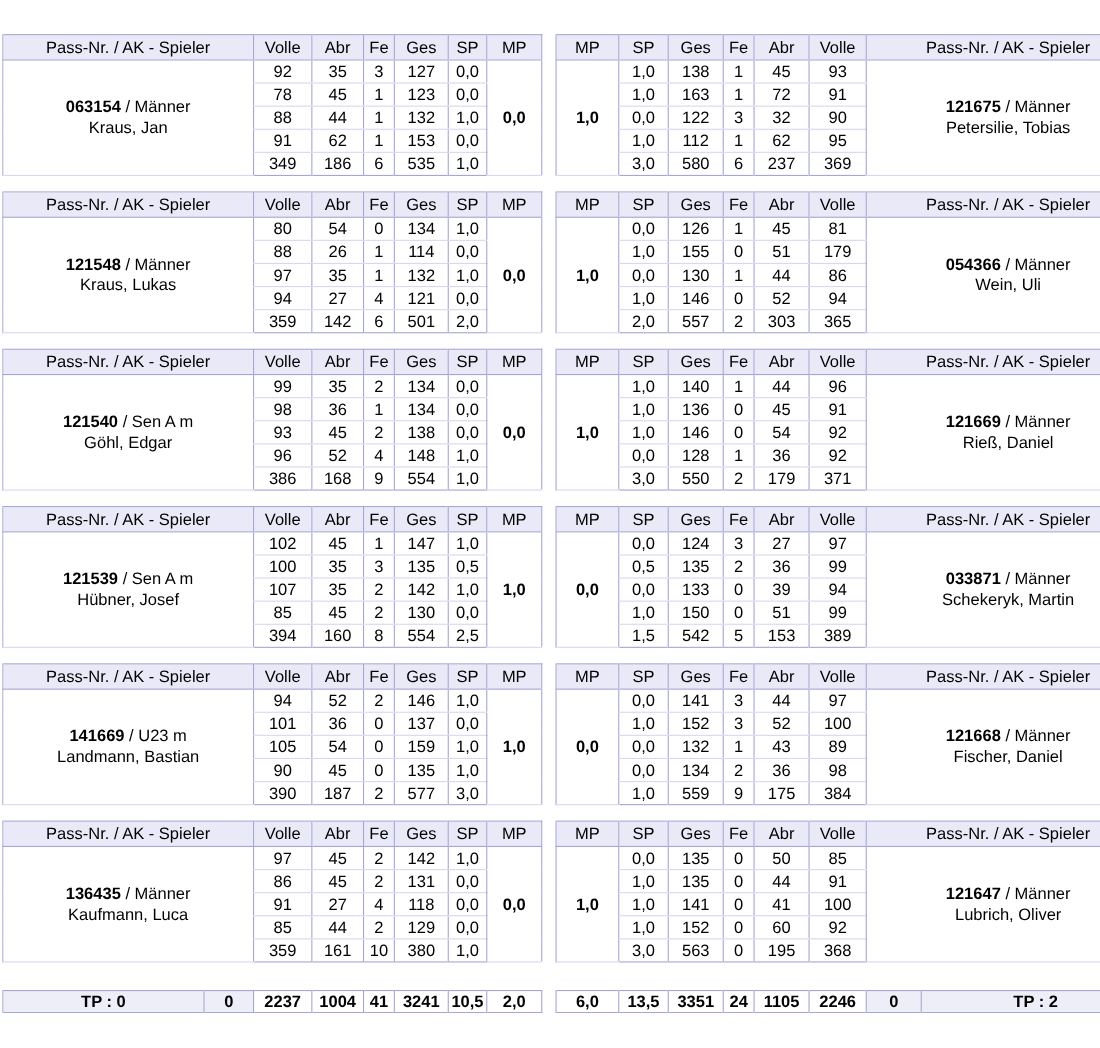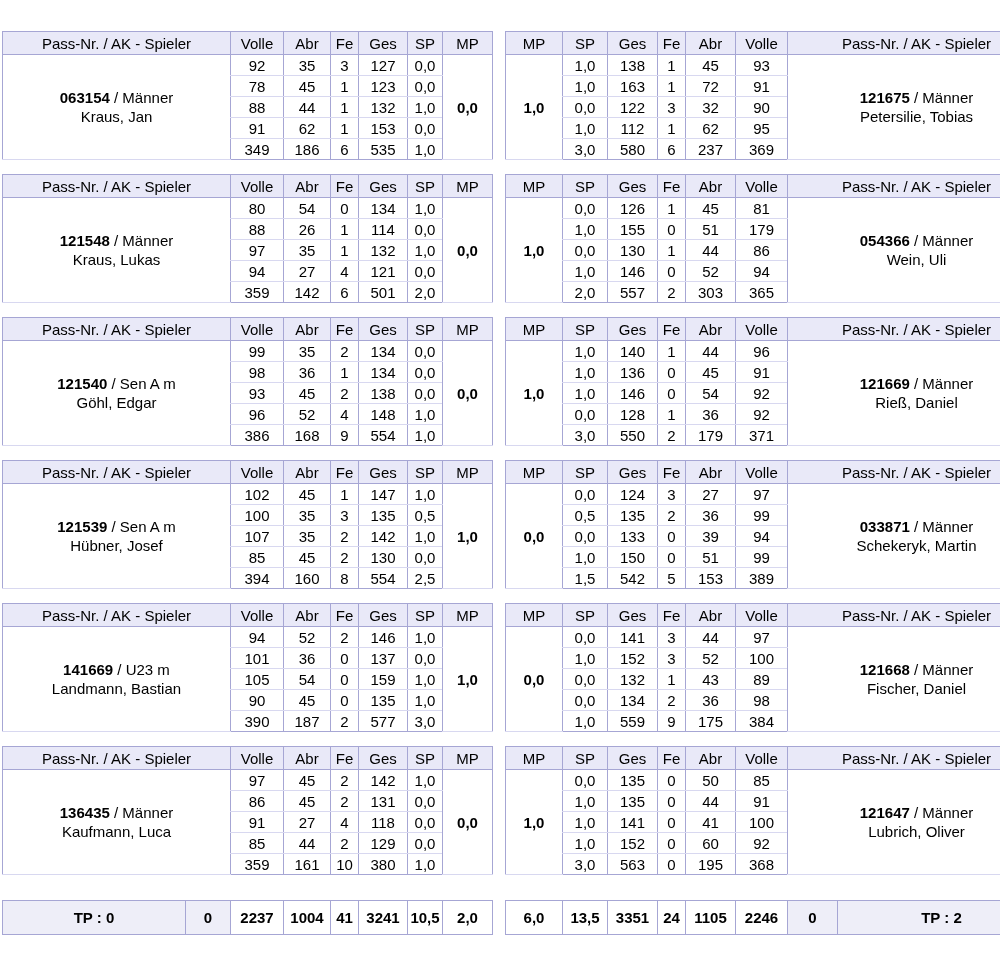--- a/index.html
+++ b/index.html
@@ -63,21 +63,21 @@
   col.c-fe{width:28px;} col.c-ges{width:49px;} col.c-sp{width:35px;} col.c-mp{width:50px;}
   
   col.g-mp{width:57px;} col.g-sp{width:45px;} col.g-ges{width:50px;}
   col.g-fe{width:28px;} col.g-abr{width:50px;} col.g-volle{width:52px;} col.g-player{width:258px;}
   
   col.t-tp{width:183px;} col.t-extra{width:45px;}
   col.t-gextra{width:50px;} col.t-gtp{width:208px;}
 
   .totals-band{margin-top:11px;}
   table.totals-table{margin-bottom:0;}
-  table.totals-table td{font-weight:bold;height:34px;text-align:center;}
+  table.totals-table td{font-weight:bold;height:20px;text-align:center;}
   td.tp-cell{background:var(--tpbg);}
 </style>
 </head>
 <body>
 
 <div class="title-row">
 </div>
 
 <div class="content">
   <div class="host-col" id="host-col">

